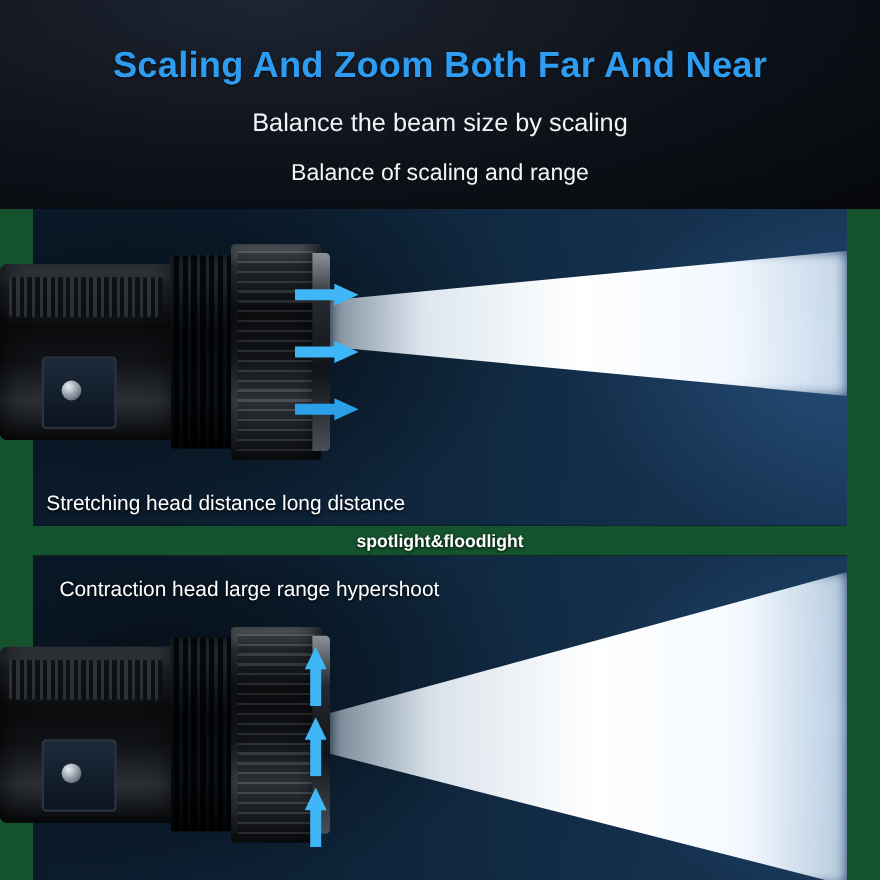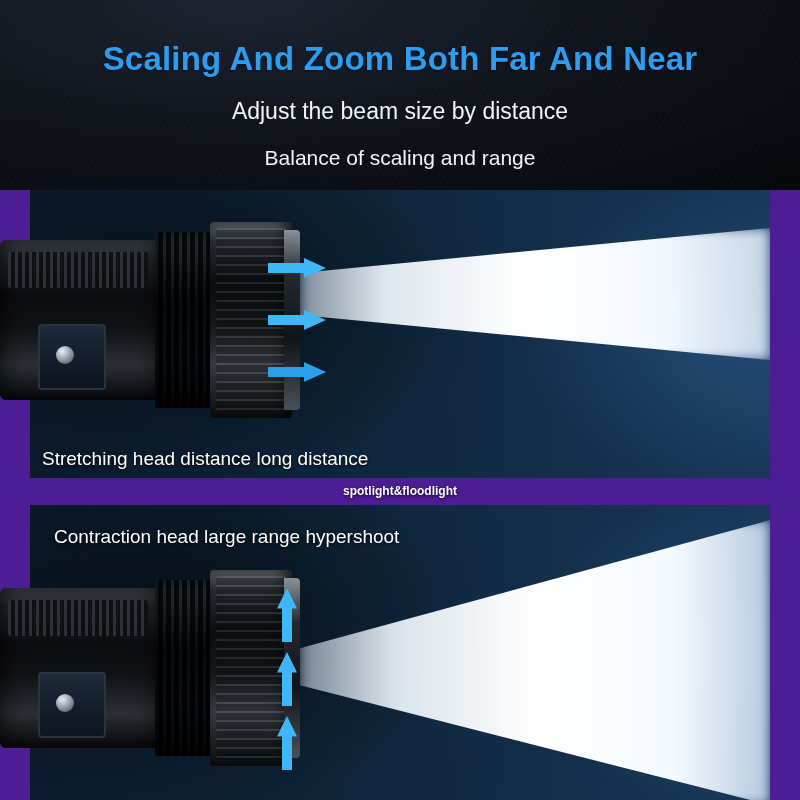--- a/index.html
+++ b/index.html
@@ -10,21 +10,21 @@
   body {
     width: 800px;
     height: 800px;
     overflow: hidden;
     font-family: "Liberation Sans", sans-serif;
   }
   .stage {
     position: relative;
     width: 800px;
     height: 800px;
-    background: #4c1d95;
+    background: #14532d;
     overflow: hidden;
   }
   
   .header-bg {
     position: absolute;
     left: 0; top: 0;
     width: 800px; height: 190px;
     background:
       radial-gradient(ellipse at 30% 0%, #1d2431 0%, #0d1118 55%, #05070b 100%);
   }
@@ -189,34 +189,34 @@
     text-shadow: 0 1px 3px rgba(0,0,0,.9);
     white-space: nowrap;
   }
   #cap-top { left: 42px; top: 448px; }
   #cap-bottom { left: 54px; top: 526px; }
   #cap-mid {
     position: absolute;
     left: 0; top: 484px; width: 800px;
     text-align: center;
     color: #ffffff;
-    font-size: 12px;
+    font-size: 16px;
     font-weight: bold;
     text-shadow: 0 1px 3px rgba(0,0,0,.9);
   }
 </style>
 </head>
 <body>
 
 <div class="stage">
 
   <div class="header-bg"></div>
 
   <div class="title">Scaling And Zoom Both Far And Near</div>
-  <div class="sub1">Adjust the beam size by distance</div>
+  <div class="sub1">Balance the beam size by scaling</div>
   <div class="sub2">Balance of scaling and range</div>
 
   <div class="panel" id="panel-top">
     <div class="panel-bg"></div>
   </div>
 
   <div class="beam" id="beam-top"></div>
 
   <div class="flashlight" id="light-top">
     <div class="fl-body">

